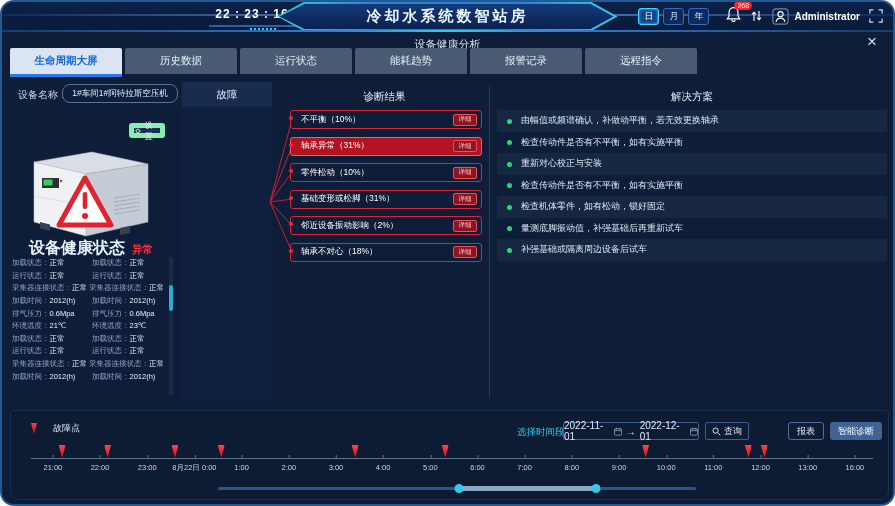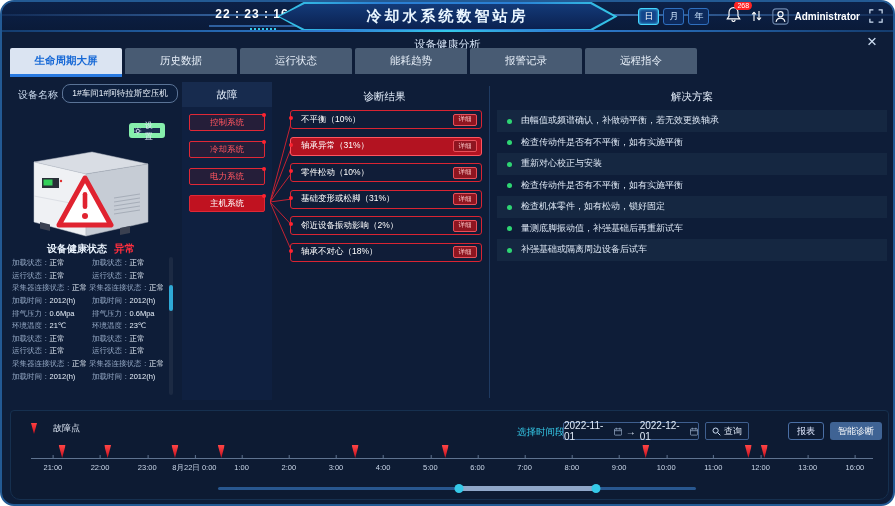--- a/index.html
+++ b/index.html
@@ -48,21 +48,21 @@
   
   .dev-name-label { position:absolute; left:16px; top:86px; font-size:10px; color:#c9d8ec; }
   .dev-select { position:absolute; left:60px; top:82px; width:116px; height:19px; border:1px solid #5a7396;
            background:#0d1f3d; color:#e6eef8; font-size:8.5px; display:flex; align-items:center;
            justify-content:center; border-radius:8px; cursor:pointer; white-space:nowrap; }
   .settings-btn { position:absolute; left:127px; top:121px; width:36px; height:15px; border:5px solid #86efac;
            border-radius:3px; background:#182c4e; color:#dfe8f5; font-size:8px; display:flex;
            align-items:center; justify-content:center; gap:3px; cursor:pointer; }
   .device-art { position:absolute; left:18px; top:134px; }
   .health { position:absolute; left:0; top:236px; width:178px; text-align:center; }
-  .health .hl { color:#e8f1fb; font-size:10px; font-weight:bold; }
+  .health .hl { color:#e8f1fb; font-size:16px; font-weight:bold; }
   .health .hv { color:#ff2e3e; font-size:10.5px; font-weight:bold; margin-left:7px; }
   .status-grid { position:absolute; left:10px; top:255px; width:152px; }
   .st-row { display:flex; height:12.6px; align-items:center; }
   .st-pair { display:flex; white-space:nowrap; }
   .st-pair:first-child { width:80px; }
   .st-l { color:#93a7c3; font-size:7.5px; }
   .st-v { color:#e8f1fb; font-size:7.5px; }
   .scrollbar { position:absolute; left:167px; top:255px; width:4px; height:138px; background:rgba(255,255,255,.06); border-radius:2px; }
   .scroll-thumb { position:absolute; left:0; top:28px; width:4px; height:26px; background:#2fa9d6; border-radius:2px; cursor:pointer; }
 
@@ -335,27 +335,20 @@
           <span class="st-v">2012(h)</span>
         </div>
       </div>
     </div>
   <div class="scrollbar">
     <div class="scroll-thumb"></div>
   </div>
 
   <div class="fault-col">
     <div class="fault-header">故障</div>
-    <div class="fault-items">
-
-    <div class="fault-item">控制系统</div>
-        <div class="fault-item">冷却系统</div>
-        <div class="fault-item">电力系统</div>
-        <div class="fault-item active">主机系统</div>
-      </div>
   </div>
 
   <svg class="connectors" width="22" height="165" viewBox="0 0 22 165">
     <g stroke="#d92432" stroke-width="0.9" fill="none">
       <path d="M0 100 L22 17.5"></path>
         <path d="M0 100 L22 44"></path>
         <path d="M0 100 L22 70.5"></path>
       <path d="M0 100 L22 97"></path>
         <path d="M0 100 L22 123.5"></path>
         <path d="M0 100 L22 150"></path>

